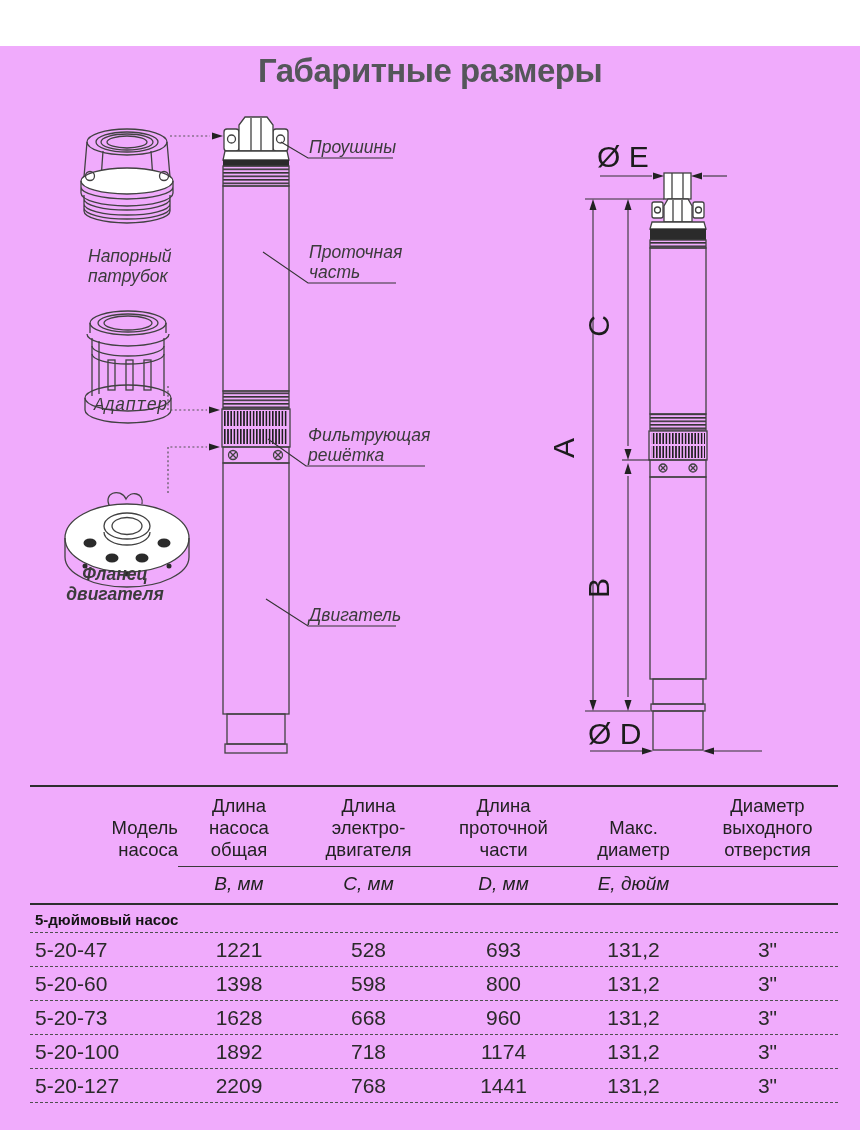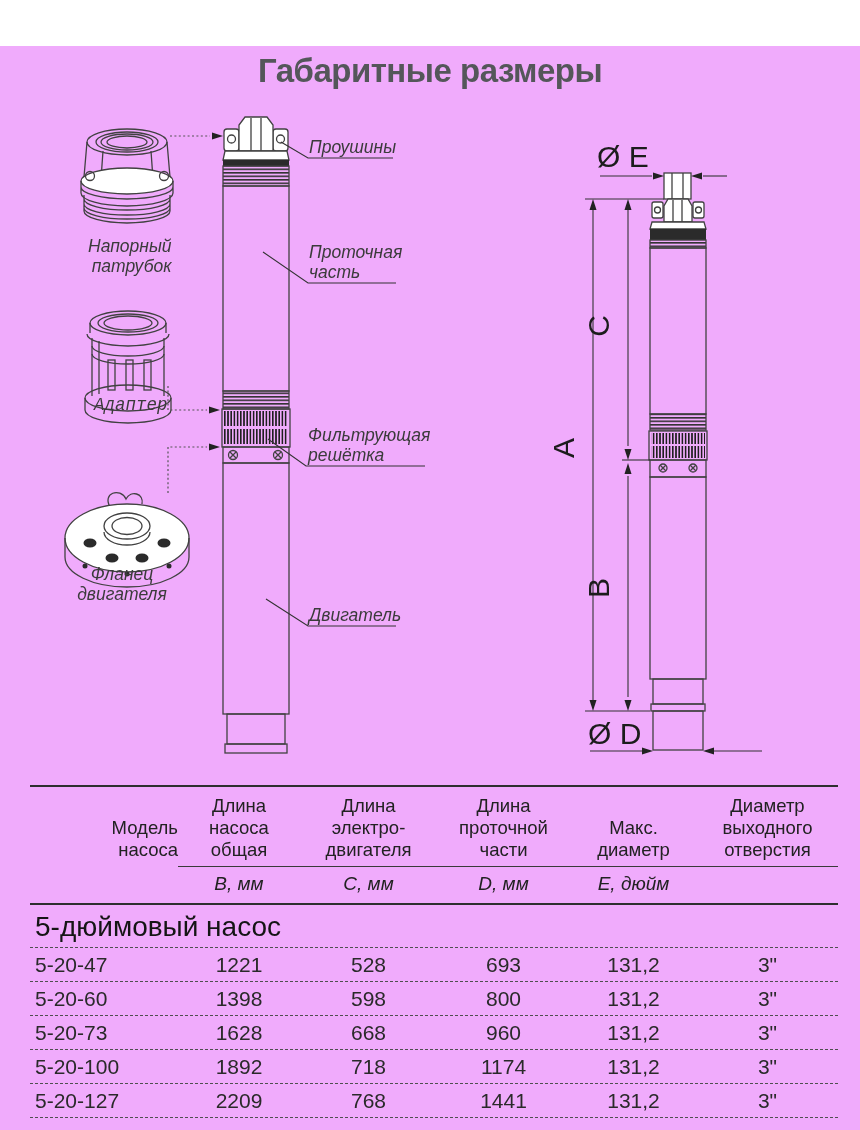--- a/index.html
+++ b/index.html
@@ -14,21 +14,21 @@
   
   .spec-table{position:absolute;top:739px;left:30px;width:808px;}
   .thead{display:grid;grid-template-columns:148px 122px 137px 133px 127px 141px;
          border-top:2px solid #2e2e2e;border-bottom:2px solid #2e2e2e;padding-top:8px;}
   .th{grid-row:1;font-size:18.5px;line-height:22px;text-align:center;
       white-space:pre-line;align-self:end;color:#222;}
   .th.model{text-align:right;padding-left:5px;}
   .th-underline{grid-column:2/7;grid-row:2;border-bottom:1.5px solid #3a3a3a;margin-top:5px;}
   .unit{grid-row:3;font-style:italic;font-size:19px;text-align:center;
         padding:6px 0 8px;color:#222;}
-  .section-row{font-weight:400;font-size:28px;color:#151515;
+  .section-row{font-weight:700;font-size:15px;color:#151515;
                padding:6px 0 4px 5px;border-bottom:1px dashed #4f4f4f;}
   .row{display:grid;grid-template-columns:148px 122px 137px 133px 127px 141px;
        border-bottom:1px dashed #4f4f4f;font-size:21px;color:#2a2a2a;padding:4px 0 3px;line-height:26px;}
   .cell{text-align:center;}
   .cell.model{text-align:left;padding-left:5px;}
   
   .s{stroke:#414141;stroke-width:1.3;fill:none;}
   .sw{stroke:#414141;stroke-width:1.3;fill:#fff;}
   .dark{fill:#2b2b2b;stroke:none;}
   .dim{stroke:#333;stroke-width:1.1;fill:none;}
@@ -197,24 +197,24 @@
       <polygon class="arr" points="703,705 714,701.5 714,708.5"></polygon>
     </g>
 
     <text class="svgtxt" x="597" y="121">Ø E</text>
     <text class="svgtxt" x="588" y="698">Ø D</text>
     <text class="svgtxt" text-anchor="middle" transform="rotate(-90 574 402)" x="574" y="402">A</text>
     <text class="svgtxt" text-anchor="middle" transform="rotate(-90 609 280)" x="609" y="280">C</text>
     <text class="svgtxt" text-anchor="middle" transform="rotate(-90 609 542)" x="609" y="542">B</text>
   </svg>
 
-  <div class="diagram-label" style="left:88px;top:190px;text-align:right;">Напорный
+  <div class="diagram-label" style="left:88px;top:200px;">Напорный
 патрубок</div>
   <div class="diagram-label" style="left:94px;top:349px;font-family:Liberation Mono, monospace;">Адаптер</div>
-  <div class="diagram-label center" style="left:67px;top:518px;width:110px;">Фланец
+  <div class="diagram-label center" style="left:60px;top:518px;width:110px;font-weight:bold;">Фланец
 двигателя</div>
 
   <div class="diagram-label" style="left:309px;top:91px;">Проушины</div>
   <div class="diagram-label" style="left:309px;top:196px;">Проточная
 часть</div>
   <div class="diagram-label" style="left:308px;top:379px;">Фильтрующая
 решётка</div>
   <div class="diagram-label" style="left:309px;top:559px;">Двигатель</div>
 
   <div class="spec-table">

